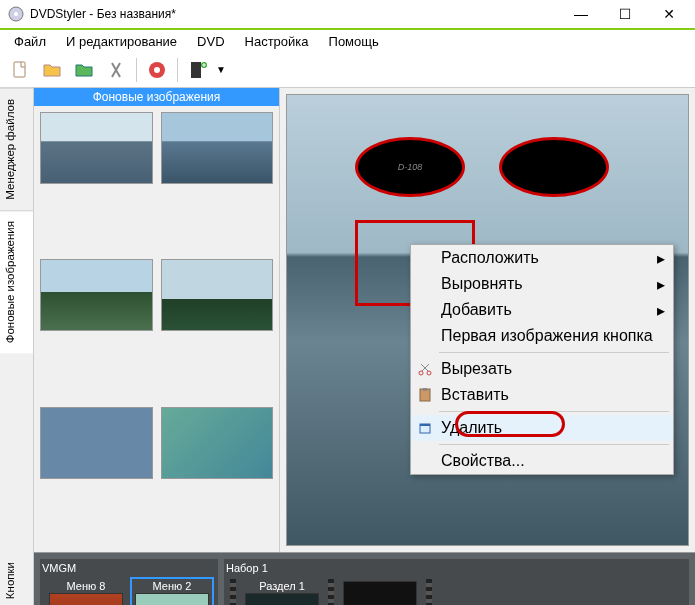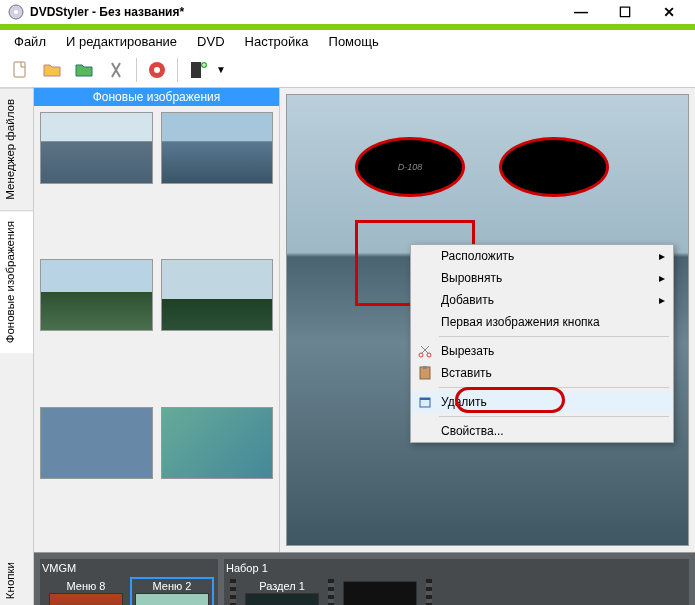--- a/index.html
+++ b/index.html
@@ -1,17 +1,17 @@
 <!DOCTYPE html>
 <html><head>
 <meta charset="utf-8">
 <style>
   * { box-sizing: border-box; margin: 0; padding: 0; }
   body { font-family: "Segoe UI", Tahoma, sans-serif; font-size: 12px; background: #fff; width: 695px; height: 605px; overflow: hidden; user-select: none; }
-  .titlebar { height: 30px; display: flex; align-items: center; padding: 0 4px 0 8px; border-bottom: 6px solid #84cc16; font-weight: bold; }
+  .titlebar { height: 30px; display: flex; align-items: center; padding: 0 4px 0 8px; border-bottom: 2px solid #84cc16; }
   .titlebar .icon { width: 16px; height: 16px; margin-right: 6px; }
   .titlebar .title { flex: 1; font-size: 12px; }
   .titlebar .winbtn { width: 44px; height: 30px; display: flex; align-items: center; justify-content: center; font-size: 14px; font-family: Arial; }
   .menubar { height: 22px; display: flex; align-items: center; padding: 0 6px; gap: 4px; }
   .menubar .mitem { padding: 2px 8px; font-size: 13px; }
   .toolbar { height: 36px; display: flex; align-items: center; padding: 0 6px; gap: 4px; border-bottom: 1px solid #ccc; }
   .toolbar .tbtn { width: 28px; height: 28px; display: flex; align-items: center; justify-content: center; border: 1px solid transparent; border-radius: 2px; }
   .toolbar .sep { width: 1px; height: 24px; background: #ccc; margin: 0 2px; }
   .main { display: flex; height: 464px; }
   .sidetabs { width: 34px; display: flex; flex-direction: column; background: #f0f0f0; border-right: 1px solid #ccc; }
@@ -31,21 +31,21 @@
   .tlgrp { display: flex; flex-direction: column; }
   .tlhead { font-size: 11px; color: #fff; text-align: left; padding: 1px 0; }
   .tlrow { display: flex; gap: 6px; background:#474a4d; padding:4px; }
   .tlitem { width: 80px; display:flex; flex-direction:column; align-items:center; }
   .tlitem.sel { outline:2px solid #3399ff; }
   .tllabel { font-size: 11px; color: #fff; text-align: center; padding: 1px 0; }
   .tlthumb { width: 74px; height: 50px; border:1px solid #333;}
   .film { width:6px; background-image: repeating-linear-gradient(to bottom, #222 0 4px, #555 4px 8px);}
   .sidetabs2 { width:34px; background:#f0f0f0; border-right:1px solid #ccc;}
   .sidetab2 { writing-mode:vertical-rl; transform:rotate(180deg); padding:10px 4px; font-size:11.5px;}
-  .contextmenu { position:absolute; left:410px; top:244px; width:264px; background:#f0f0f0; border:1px solid #aaa; box-shadow:2px 2px 6px rgba(0,0,0,.3); font-size:12px; z-index:100;}
+  .contextmenu { position:absolute; left:410px; top:244px; width:264px; background:#f0f0f0; border:1px solid #aaa; box-shadow:2px 2px 6px rgba(0,0,0,.3); font-size:16px; z-index:100;}
   .contextmenu .ci { display:flex; align-items:center; padding:4px 8px 4px 30px; position:relative;}
   .contextmenu .ci .ico { position:absolute; left:6px; width:16px; height:16px;}
   .contextmenu .ci .arrow { position:absolute; right:8px;}
   .contextmenu .csep { height:1px; background:#ccc; margin:3px 4px 3px 28px;}
   .contextmenu .ci.hl { background:#e5f1fb;}
   .contextmenu .ci.hl .ring { position:absolute; left:44px; top:-4px; width:110px; height:26px; border:3px solid #c00; border-radius:14px; pointer-events:none;}
 </style>
 </head>
 <body>
 

